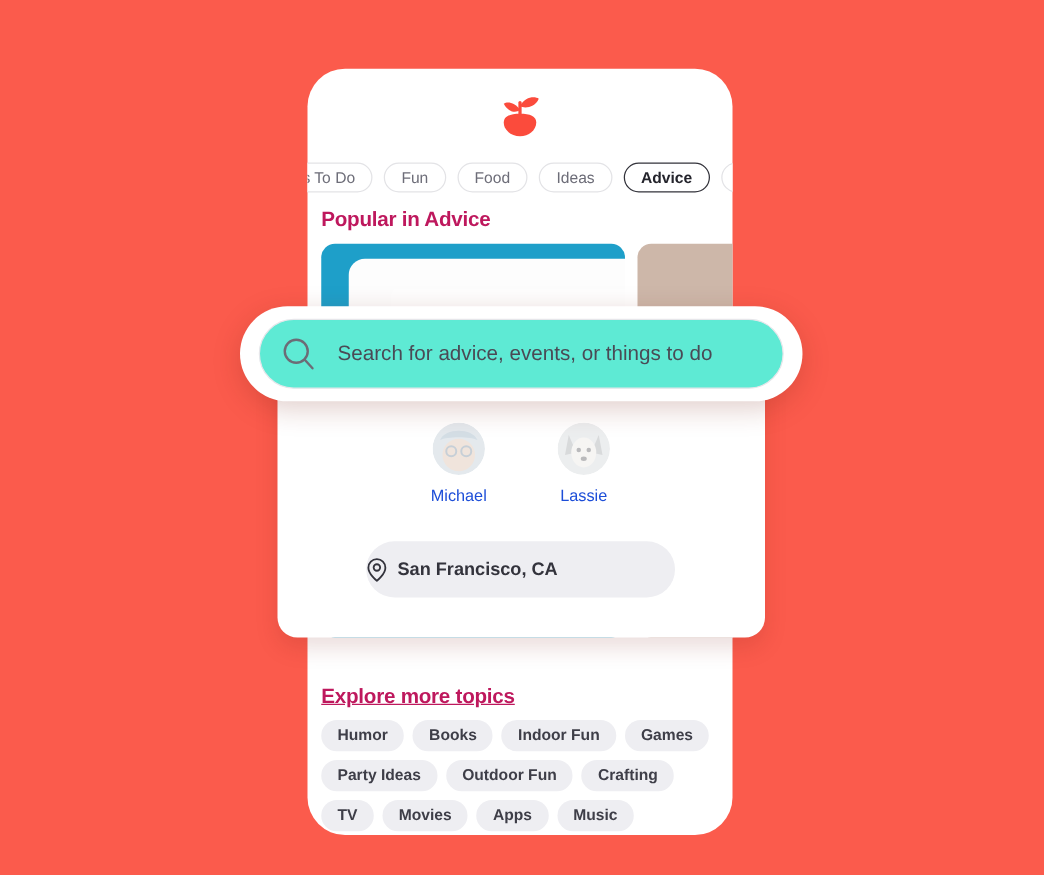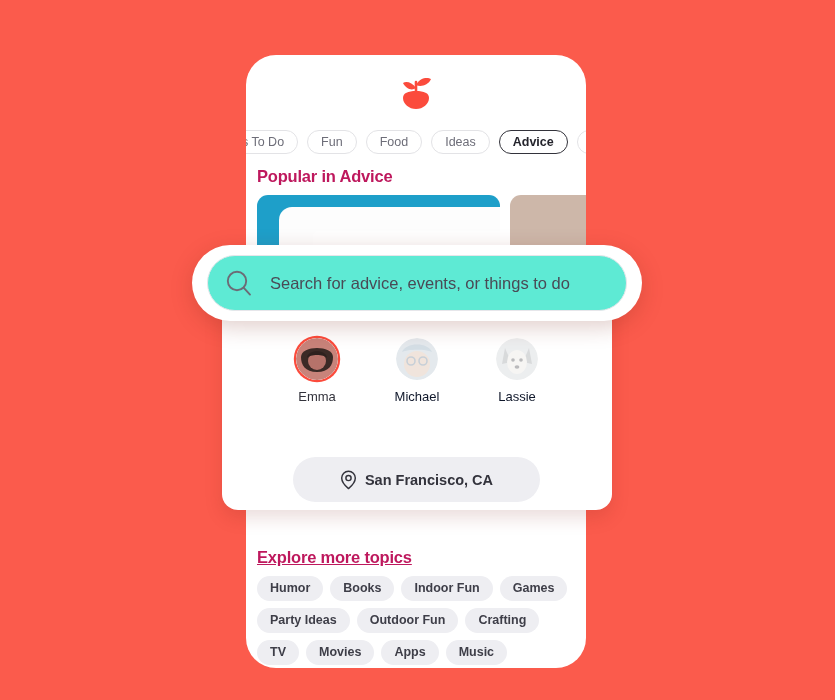--- a/index.html
+++ b/index.html
@@ -223,36 +223,34 @@
     overflow: hidden;
   }
   .avatar.active { box-shadow: 0 0 0 2.2px #fb4b3c; }
   .avatar.dim { opacity: 0.38; }
   .person-name {
     margin-top: 9px;
     font-size: 13px;
     color: #33333c;
     white-space: nowrap;
   }
-  .person.dim .person-name { color: #0f172a; text-align: center; }
+  .person.dim .person-name { color: #1d4ed8; text-align: center; }
 
   #location-pill {
     position: absolute;
     left: 71px;
     top: 141px;
     width: 247px;
     height: 45px;
     border-radius: 23px;
     background: #eeeef2;
     display: flex;
     align-items: center;
-    justify-content: center;
     gap: 8px;
     box-sizing: border-box;
-    margin-top: 24px;
   }
   #location-text {
     font-size: 14.5px;
     font-weight: bold;
     color: #33333c;
   }
 </style>
 </head>
 <body>
 
@@ -314,31 +312,20 @@
       <div class="chip">Music</div>
 
     </div>
 
   </div>
 
   <div id="suggest-panel">
 
     <div id="people-row">
 
-      <div class="person">
-        <div class="avatar active">
-          <svg width="42" height="42" viewBox="0 0 42 42">
-            <circle cx="21" cy="21" r="21" fill="#c8837a"></circle>
-            <path d="M5 19 C5 7, 37 7, 37 19 C37 27, 33 34, 21 34 C9 34, 5 27, 5 19 Z" fill="#3b2a26"></path>
-            <circle cx="21" cy="23" r="9" fill="#b6736a"></circle>
-            <path d="M11 20 C11 11, 31 11, 31 20 C28 16, 14 16, 11 20 Z" fill="#2e211e"></path>
-          </svg>
-        </div>
-        <div class="person-name">Emma</div>
-      </div>
 
 
       <div class="person dim">
         <div class="avatar dim">
           <svg width="42" height="42" viewBox="0 0 42 42">
             <circle cx="21" cy="21" r="21" fill="#b9c7d2"></circle>
             <circle cx="21" cy="26" r="13" fill="#d8bba4"></circle>
             <path d="M6 14 C10 4, 32 4, 36 14 C30 11, 12 11, 6 14 Z" fill="#8fa9bd"></path>
             <circle cx="15" cy="23" r="4" fill="none" stroke="#6f8499" stroke-width="1.6"></circle>
             <circle cx="27" cy="23" r="4" fill="none" stroke="#6f8499" stroke-width="1.6"></circle>

